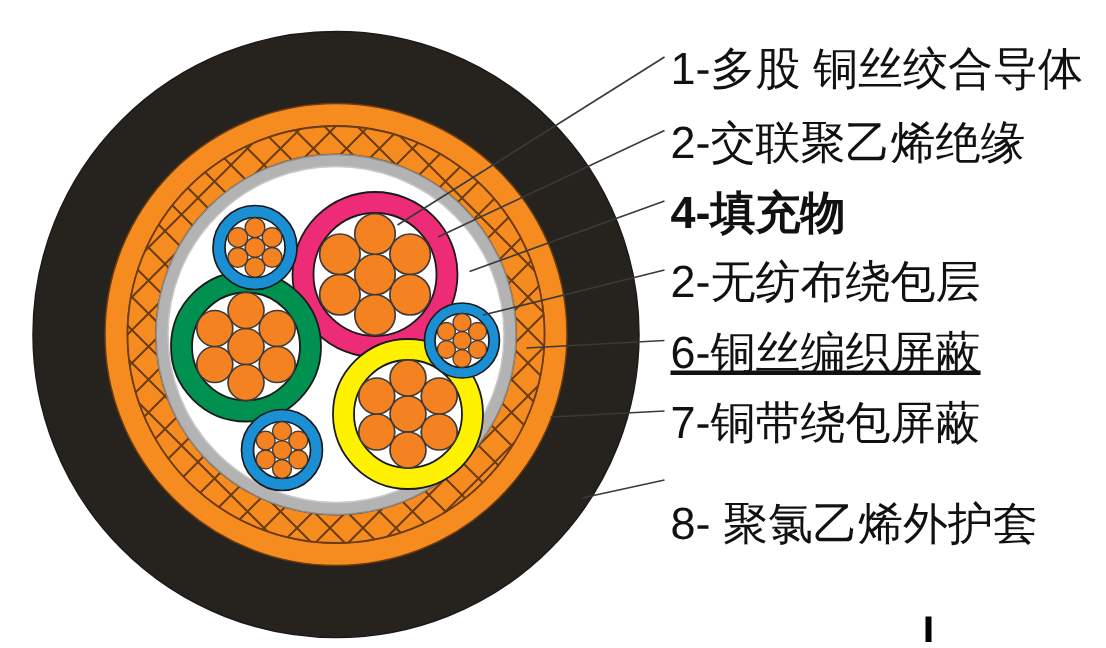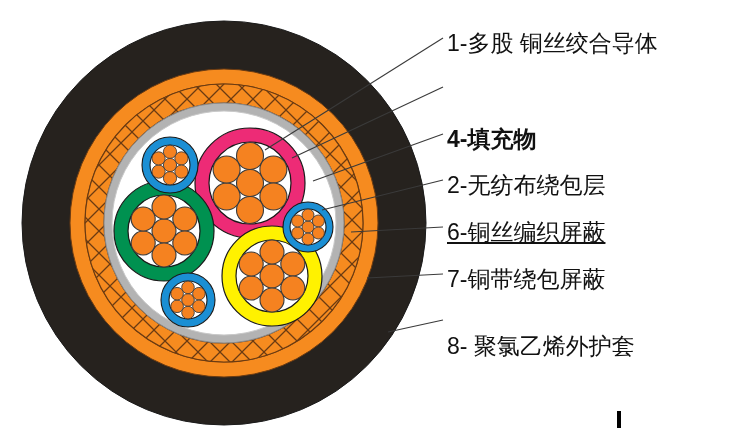--- a/index.html
+++ b/index.html
@@ -31,21 +31,21 @@
     position: absolute;
     left: 0; top: 0;
     width: 737px;
     height: 432px;
     pointer-events: none;
   }
   .callout {
     position: absolute;
     white-space: nowrap;
     font-family: "Liberation Sans", "DejaVu Sans", sans-serif;
-    font-size: 23px;
+    font-size: 30px;
     color: #111111;
     letter-spacing: 0px;
     line-height: 1;
     pointer-events: auto;
   }
   .text-cursor {
     position: absolute;
     background: #000000;
     width: 4px;
     height: 17px;
@@ -173,20 +173,21 @@
       <line x1="313" y1="181" x2="443" y2="134"></line>
       <line x1="322" y1="210" x2="443" y2="180"></line>
       <line x1="351" y1="232" x2="443" y2="227"></line>
       <line x1="367" y1="278" x2="443" y2="274"></line>
       <line x1="388" y1="332" x2="443" y2="320"></line>
     </g>
   </svg>
 
   <div class="label-layer">
     <div class="callout" style="left:447px; top:32px;">1-多股 铜丝绞合导体</div>
+    <div class="callout" style="left:447px; top:81px;">2-交联聚乙烯绝缘</div>
     <div class="callout" style="left:447px; top:128px;font-weight:bold;">4-填充物</div>
     <div class="callout" style="left:447px; top:174px;">2-无纺布绕包层</div>
     <div class="callout" style="left:447px; top:221px;text-decoration:underline;">6-铜丝编织屏蔽</div>
     <div class="callout" style="left:447px; top:268px;">7-铜带绕包屏蔽</div>
     <div class="callout" style="left:447px; top:303px;margin-top:32px;">8- 聚氯乙烯外护套</div>
   </div>
 
   <div class="text-cursor" style="left:617px; top:411px; width:4px; height:17px;"></div>
 
 </div>

